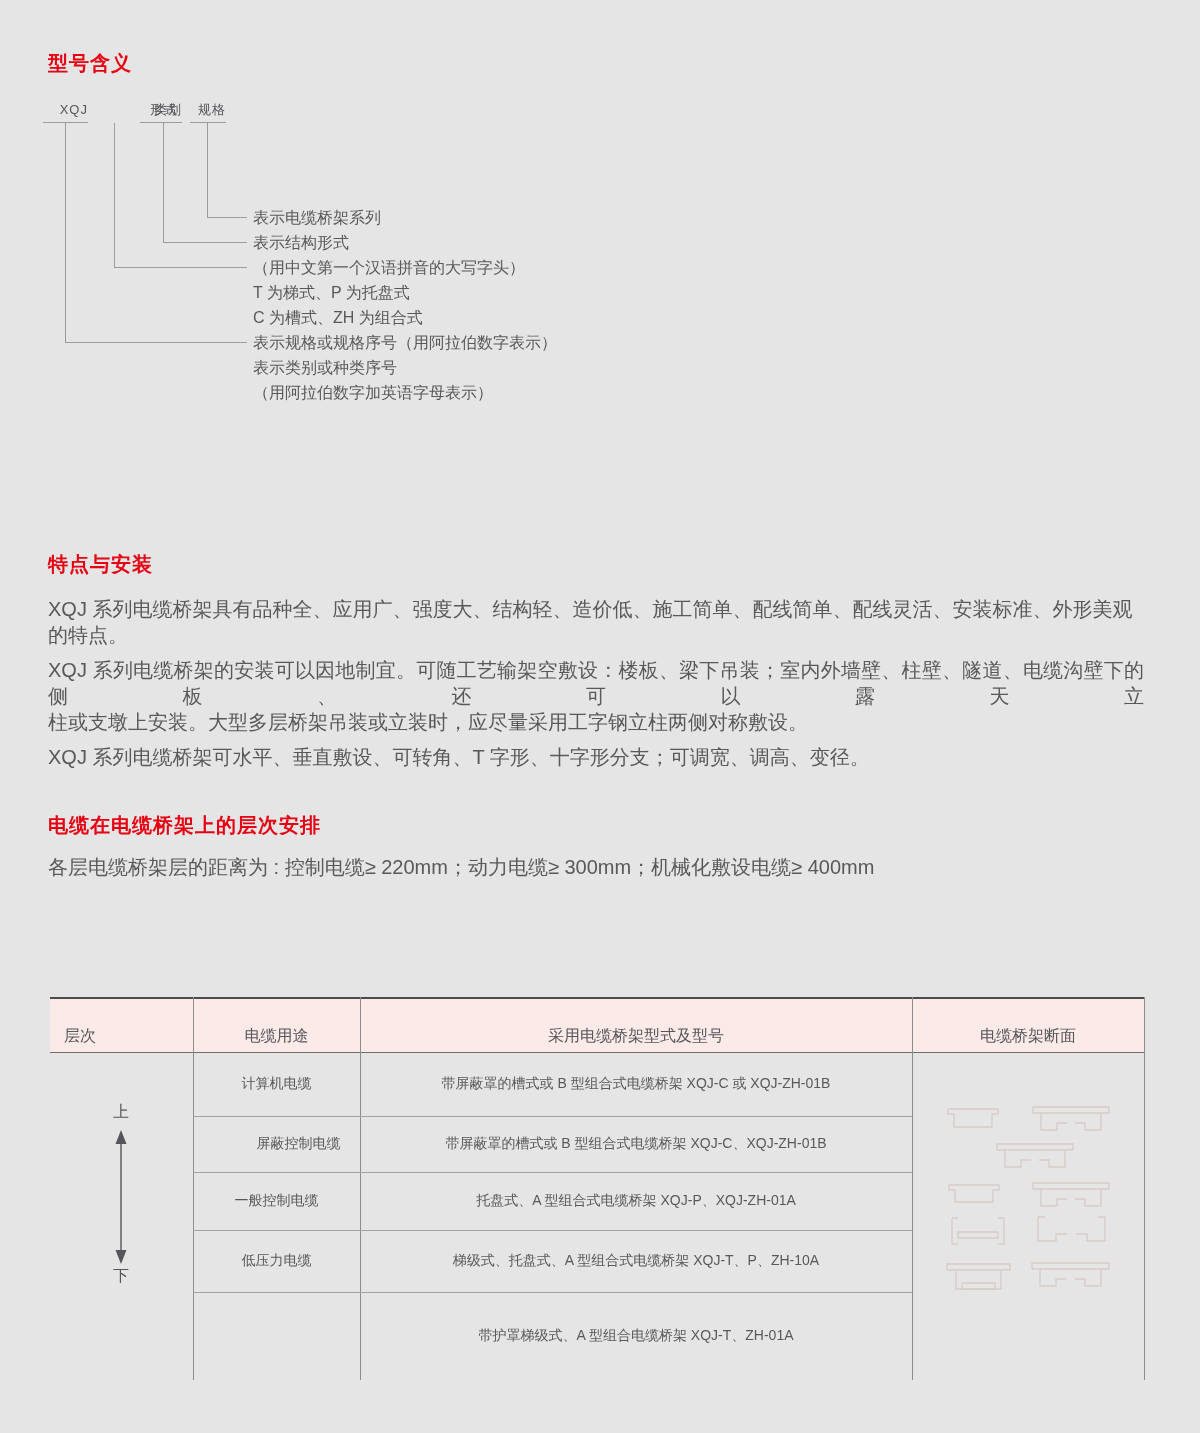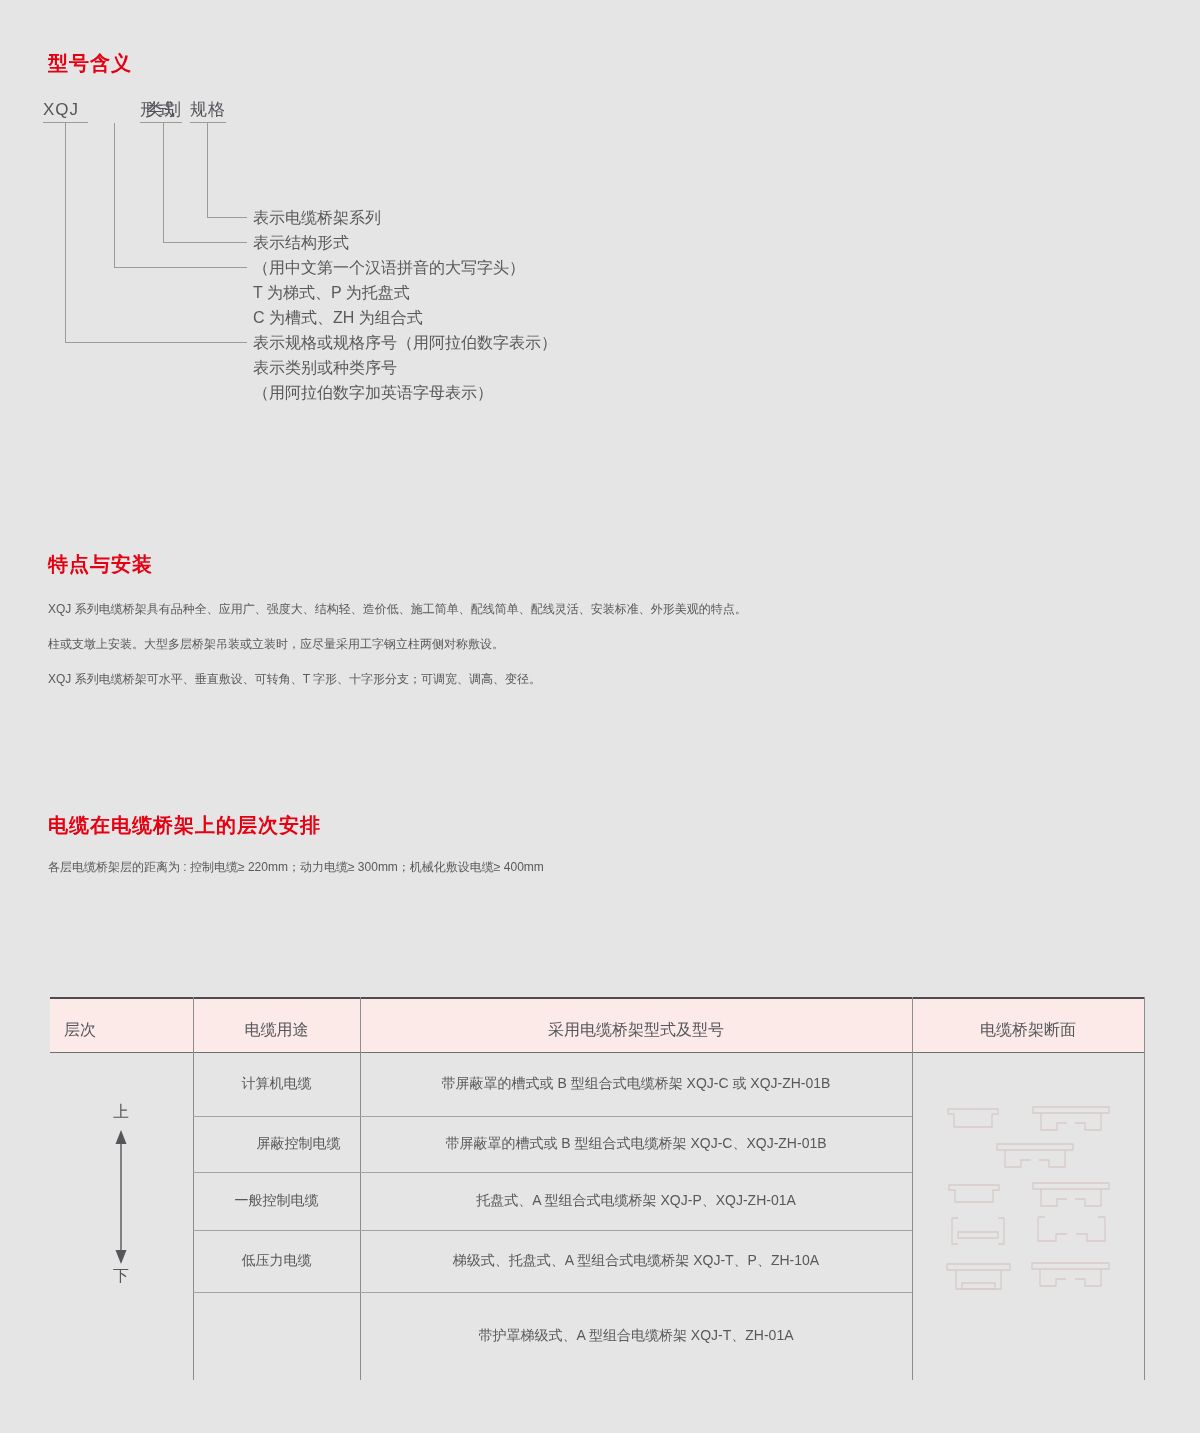--- a/index.html
+++ b/index.html
@@ -2,38 +2,38 @@
 <html><head>
 <meta charset="utf-8">
 <style>
   html,body{margin:0;padding:0;background:#fff;}
   .page{position:relative;width:1200px;height:1433px;background:#e5e5e5;overflow:hidden;
         font-family:"Liberation Sans",sans-serif;color:#58595b;}
   .sec-title{position:absolute;left:48px;margin:0;font-size:20px;font-weight:bold;color:#e60012;
              letter-spacing:1px;white-space:nowrap;}
   
   .code{position:absolute;top:99px;height:23px;line-height:22px;border-bottom:1px solid #9b9b9b;
-        font-size:17px;color:#54555a;text-align:left;letter-spacing:1px;}
+        font-size:13px;color:#54555a;text-align:right;letter-spacing:1px;}
   .vline{position:absolute;width:1px;background:#9b9b9b;}
   .hline{position:absolute;height:1px;background:#9b9b9b;}
   .dlabel{position:absolute;left:253px;height:26px;line-height:26px;font-size:16px;
           white-space:nowrap;color:#58595b;}
   
-  .tblock{position:absolute;left:48px;width:1096px;font-size:12px;line-height:26px;color:#58595b;}
+  .tblock{position:absolute;left:48px;width:1096px;font-size:20px;line-height:26px;color:#58595b;}
   .para{margin:0 0 9px 0;}
   .para:last-child{margin-bottom:0;}
   .fill{text-align:justify;text-align-last:justify;}
   
   .ltable{position:absolute;left:48px;top:997px;width:1097px;height:383px;}
   .thead-bg{position:absolute;left:2px;top:2px;width:1094px;height:53px;background:#fbeae8;}
   .topline{position:absolute;left:2px;top:0;width:1094px;height:2px;background:#4d4d4d;}
   .headline{position:absolute;left:2px;top:55px;width:1094px;height:1px;background:#6f6f6f;}
   .tv{position:absolute;top:0;width:1px;height:383px;background:#8c8c8c;}
   .rowline{position:absolute;left:145px;width:719px;height:1px;background:#a3a3a3;}
-  .hcell{position:absolute;top:6px;height:43px;line-height:53px;font-size:16px;color:#56575b;
+  .hcell{position:absolute;top:12px;height:43px;line-height:53px;font-size:16px;color:#56575b;
          text-align:center;white-space:nowrap;}
   .hcell.first{text-align:left;}
   .cell{position:absolute;display:flex;align-items:center;justify-content:center;
         font-size:14px;color:#58595b;text-align:right;white-space:nowrap;}
   .updown{position:absolute;width:54px;text-align:center;font-size:16px;color:#55565a;height:22px;line-height:22px;}
   .tray-icon{position:absolute;}
   .tray-icon path{stroke:#d8cbc8;fill:none;stroke-width:1.3px;}
   .arrow-svg{position:absolute;}
 </style>
 </head>
@@ -69,20 +69,21 @@
     <div class="dlabel" style="top:380px;">（用阿拉伯数字加英语字母表示）</div>
   </div>
 
   <h2 class="sec-title" style="top:551px;">特点与安装</h2>
 
   <div class="tblock" style="top:596px;">
     <div class="para">
       <div>XQJ 系列电缆桥架具有品种全、应用广、强度大、结构轻、造价低、施工简单、配线简单、配线灵活、安装标准、外形美观的特点。</div>
     </div>
     <div class="para">
+      <div class="fill">XQJ 系列电缆桥架的安装可以因地制宜。可随工艺输架空敷设：楼板、梁下吊装；室内外墙壁、柱壁、隧道、电缆沟壁下的侧板、还可以露天立</div>
       <div>柱或支墩上安装。大型多层桥架吊装或立装时，应尽量采用工字钢立柱两侧对称敷设。</div>
     </div>
     <div class="para">
       <div>XQJ 系列电缆桥架可水平、垂直敷设、可转角、T 字形、十字形分支；可调宽、调高、变径。</div>
     </div>
   </div>
 
   <h2 class="sec-title" style="top:812px;">电缆在电缆桥架上的层次安排</h2>
 
   <div class="tblock" style="top:854px;">

